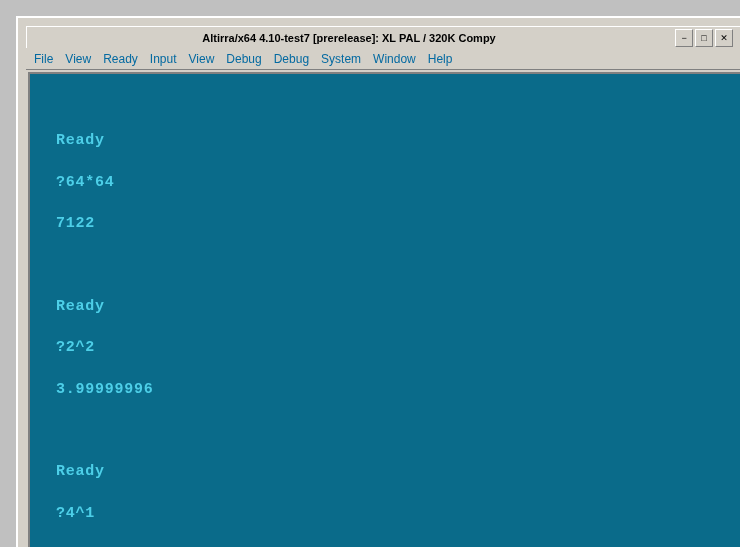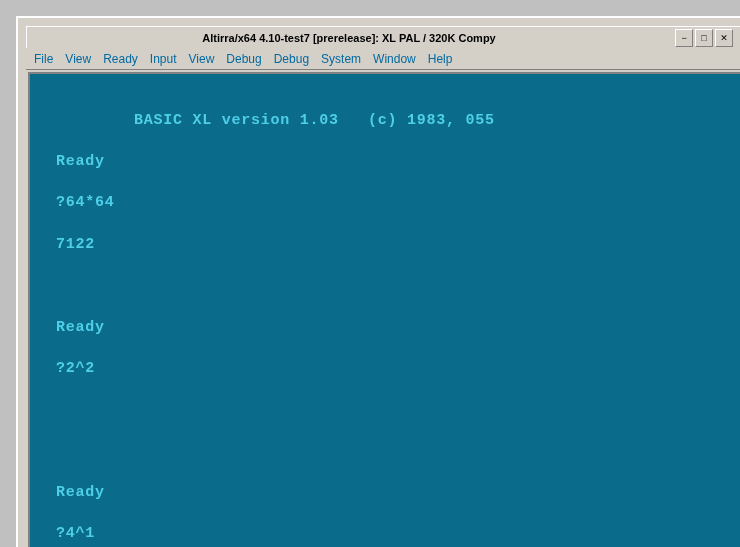--- a/index.html
+++ b/index.html
@@ -135,28 +135,27 @@
     <div class="menu-item">Debug</div>
     <div class="menu-item">Debug</div>
     <div class="menu-item">System</div>
     <div class="menu-item">Window</div>
     <div class="menu-item">Help</div>
   </div>
 
   <div id="content-area">
     <div class="inner-border">
       <div id="screen-content">
-        <span>BASIC XL version 1.03   (c) 1983, 055</span>
         <br><span>Ready</span>
         <br><span>?64*64</span>
         <br><span>7122</span>
         <br><span></span>
         <br><span>Ready</span>
         <br><span>?2^2</span>
-        <br>
+        <br><span>3.99999996</span>
         <br><span></span>
         <br><span>Ready</span>
         <br><span>?4^1</span>
         <br><span>1.99999999</span>
         <br><span></span>
         <br>
         <br>
         <br>
         <br><span></span>
         <br>

